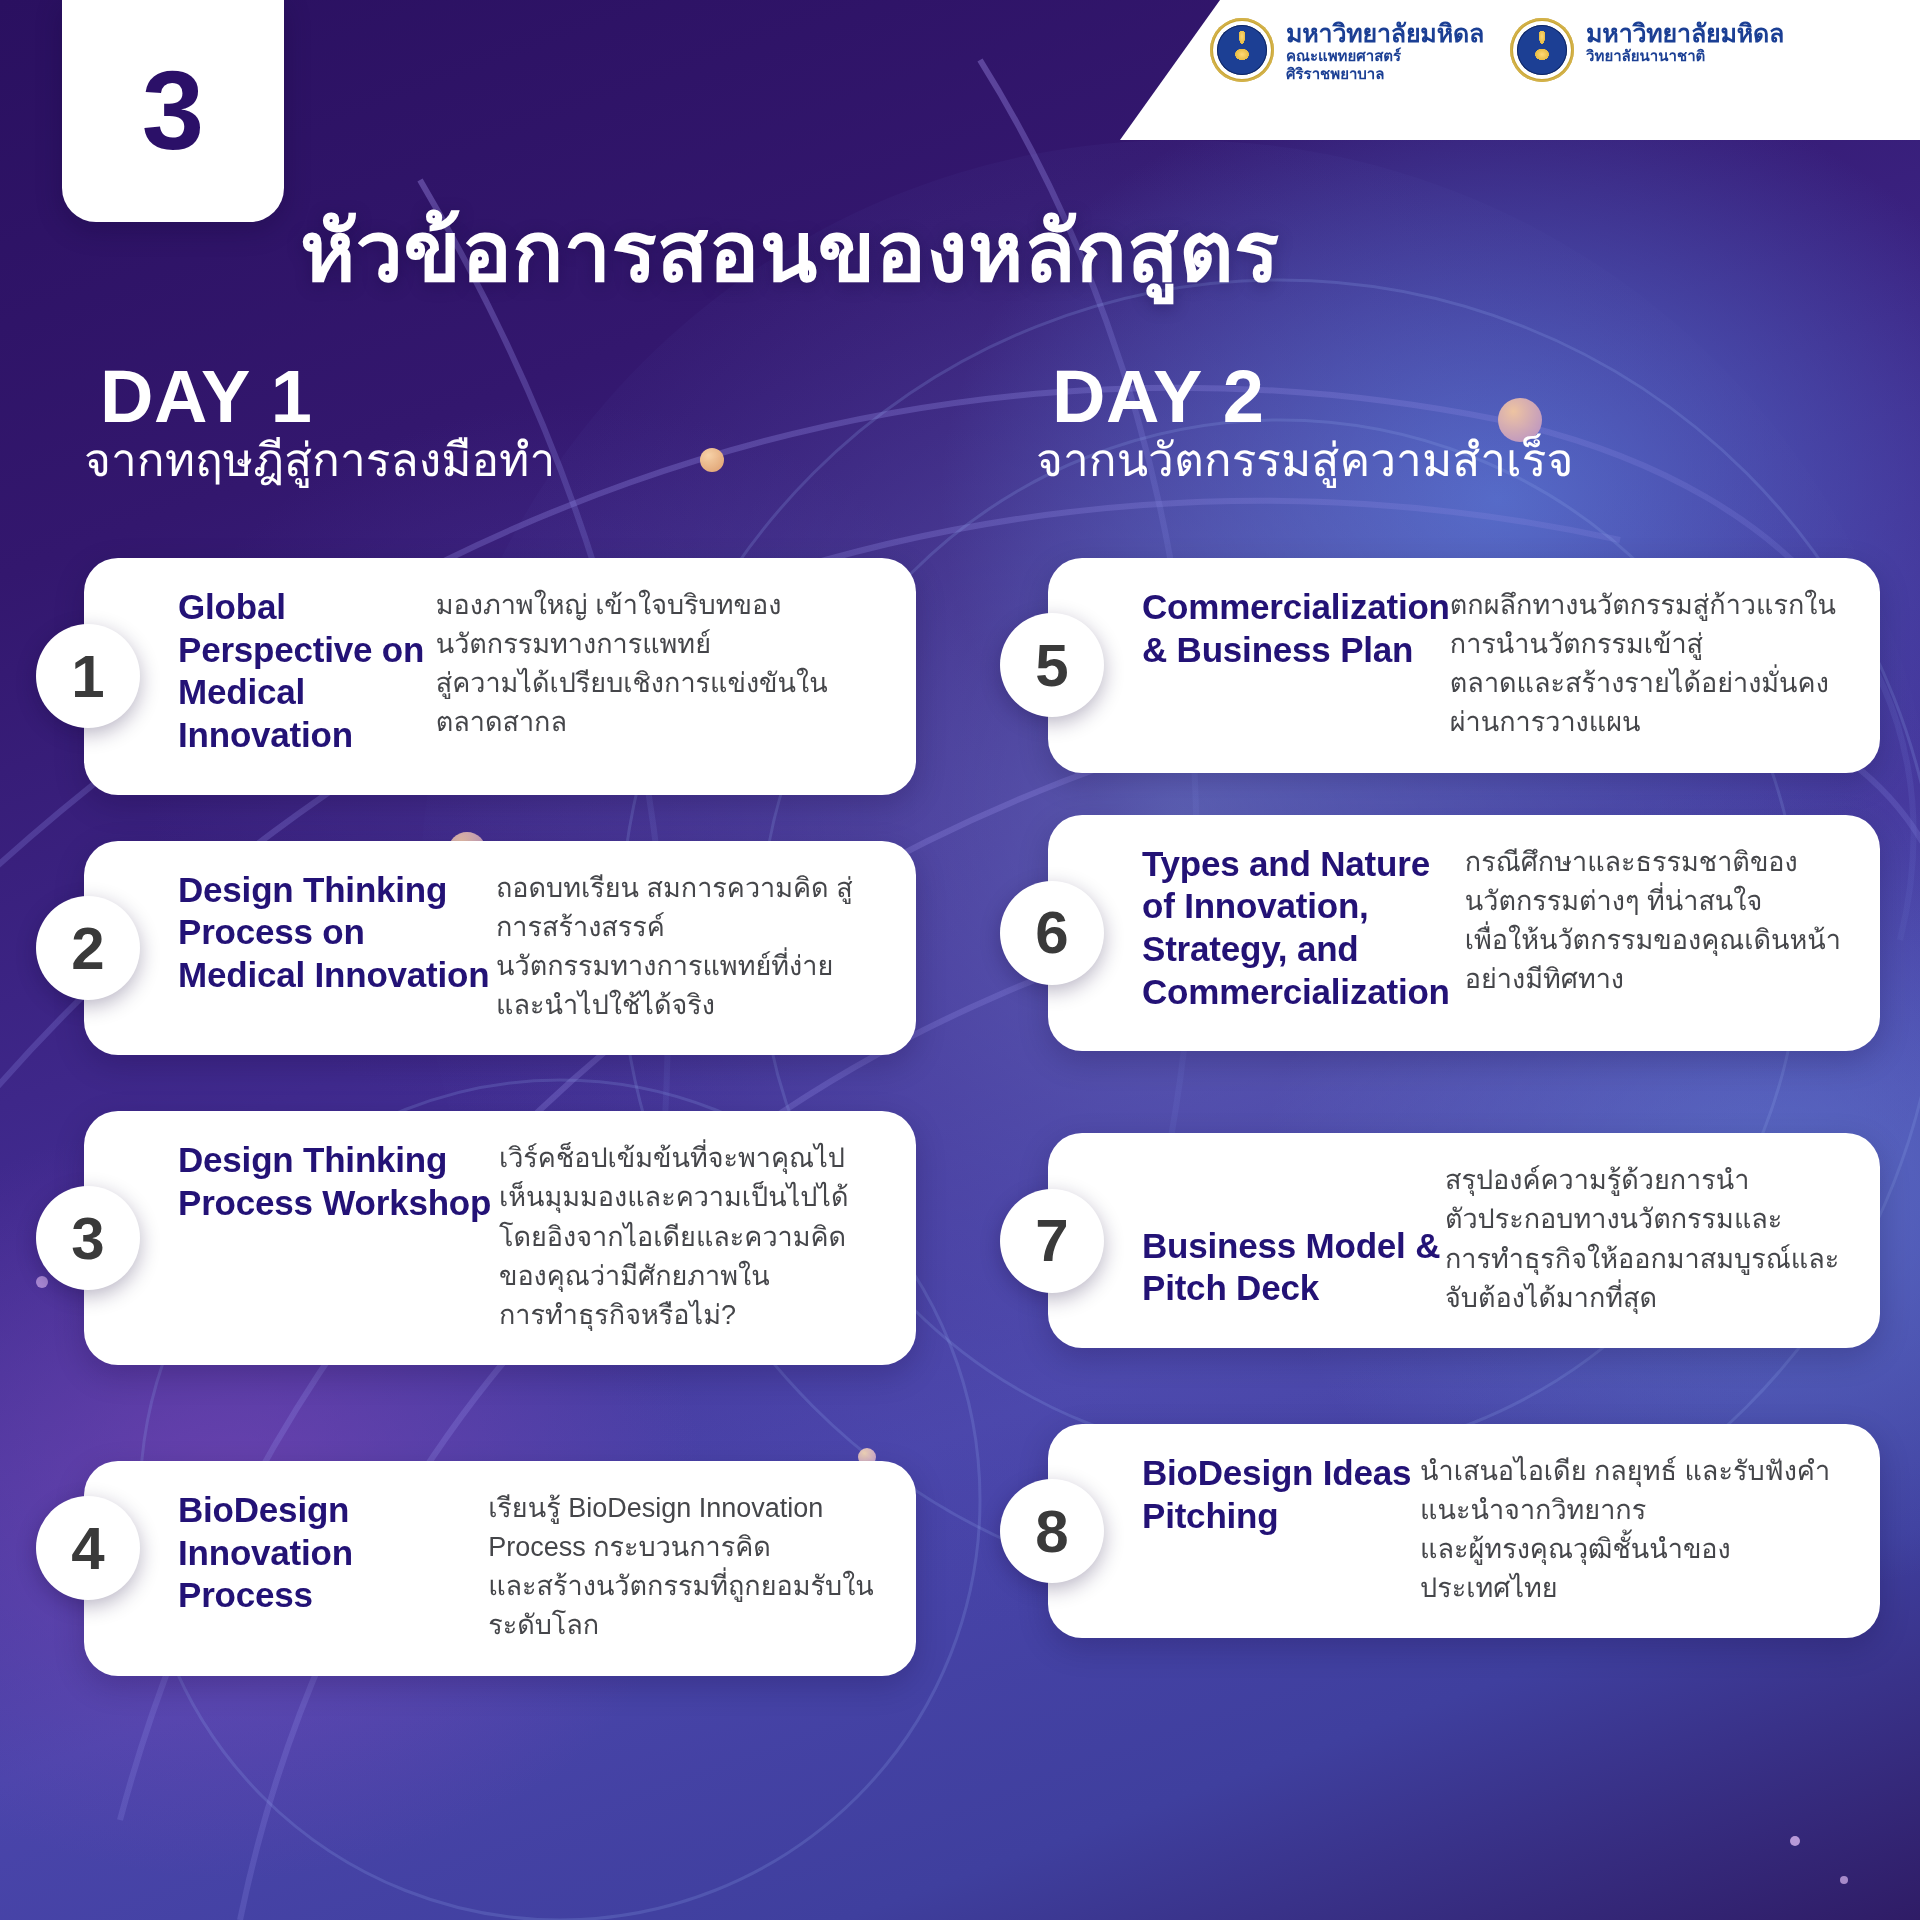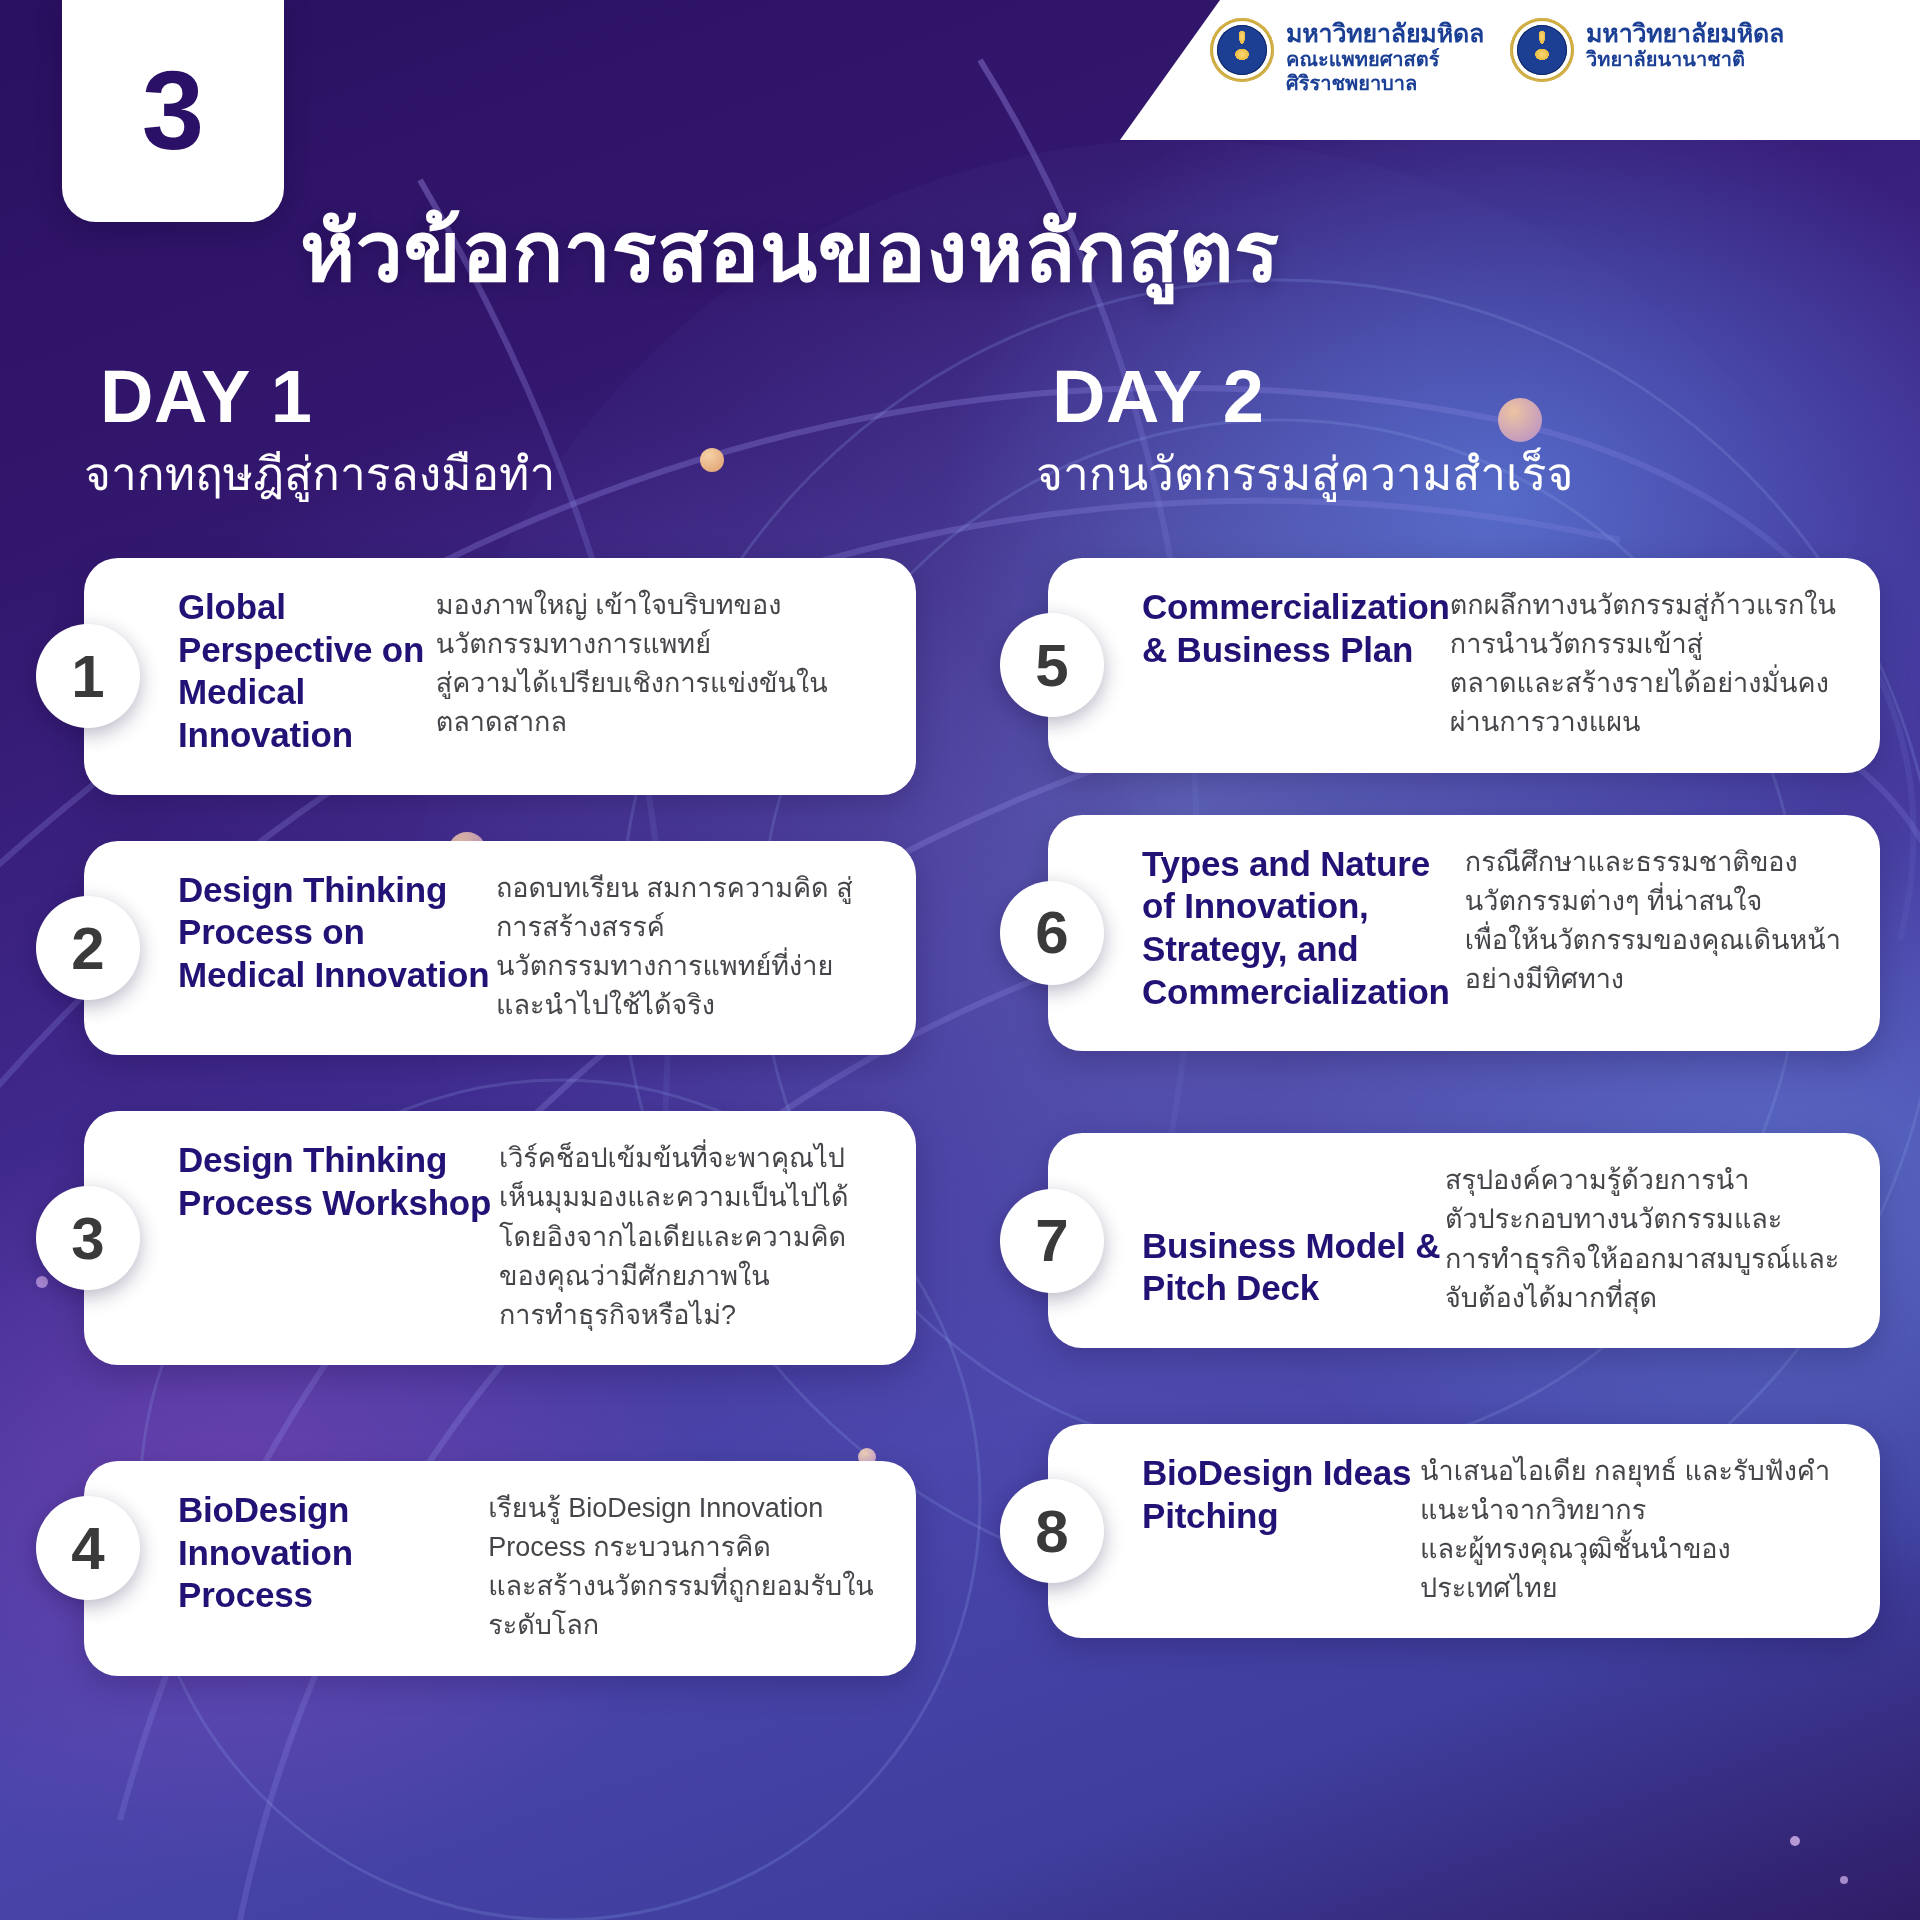--- a/index.html
+++ b/index.html
@@ -107,21 +107,21 @@
   .logo-text { padding-top: 2px; }
   .logo-main {
     font-size: 25px;
     font-weight: 700;
     color: #1b3f94;
     line-height: 1.08;
     letter-spacing: -0.2px;
     white-space: nowrap;
   }
   .logo-sub {
-    font-size: 20px;
+    font-size: 15px;
     font-weight: 700;
     color: #1b3f94;
     line-height: 1.2;
     white-space: nowrap;
   }
 
   
   .step-badge {
     position: absolute;
     left: 62px; top: 0;
@@ -157,21 +157,21 @@
 
   .day-label {
     font-size: 74px;
     font-weight: 700;
     color: #ffffff;
     line-height: 1;
     letter-spacing: 0.5px;
     margin-left: 16px;
   }
   .day-sub {
-    margin-top: 14px;
+    margin-top: 0;
     font-size: 46px;
     font-weight: 400;
     color: #ffffff;
     line-height: 1.15;
     white-space: nowrap;
   }
 
   
   .column { position: absolute; width: 880px; }
   .column.left  { left: 36px;   top: 558px; }

